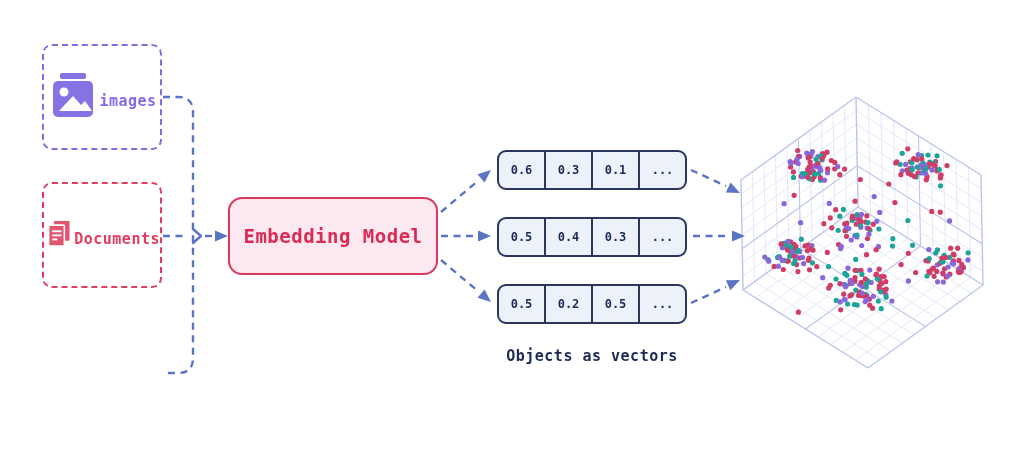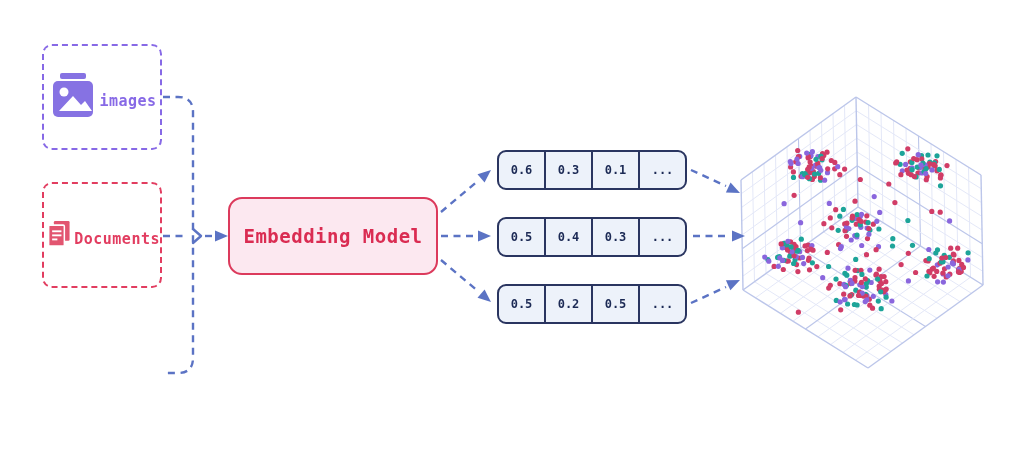--- a/index.html
+++ b/index.html
@@ -113,20 +113,21 @@
     <span class="cell">0.3</span>
     <span class="cell">...</span>
   </div>
   <div class="vec" style="top:284px">
     <span class="cell">0.5</span>
     <span class="cell">0.2</span>
     <span class="cell">0.5</span>
     <span class="cell">...</span>
   </div>
 
+  <div class="caption">Objects as vectors</div>
 
   <svg id="cube" class="cube" viewBox="0 0 292 302">
       <line x1="111.5" y1="25.3" x2="113.5" y2="135.3" class="gridline"></line>
       <line x1="100" y1="33.6" x2="102" y2="143.6" class="gridline"></line>
       <line x1="88.5" y1="41.9" x2="90.5" y2="151.9" class="gridline"></line>
       <line x1="77" y1="50.2" x2="79" y2="160.2" class="gridline"></line>
       <line x1="65.5" y1="58.5" x2="67.5" y2="168.5" class="gridmajor"></line>
       <line x1="54" y1="66.8" x2="56" y2="176.8" class="gridline"></line>
       <line x1="42.5" y1="75.1" x2="44.5" y2="185.1" class="gridline"></line>
       <line x1="31" y1="83.4" x2="33" y2="193.4" class="gridline"></line>

